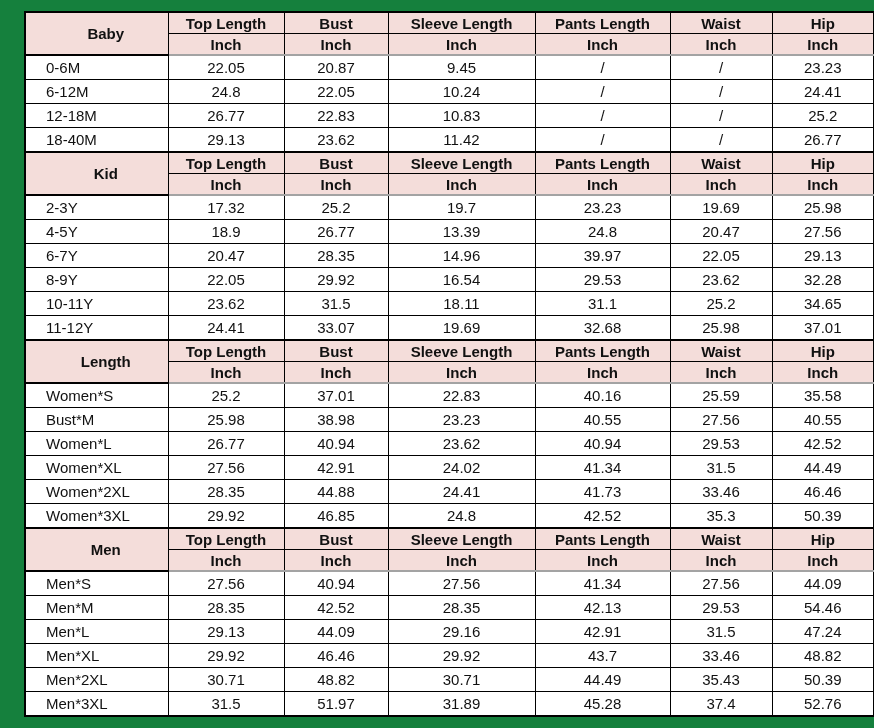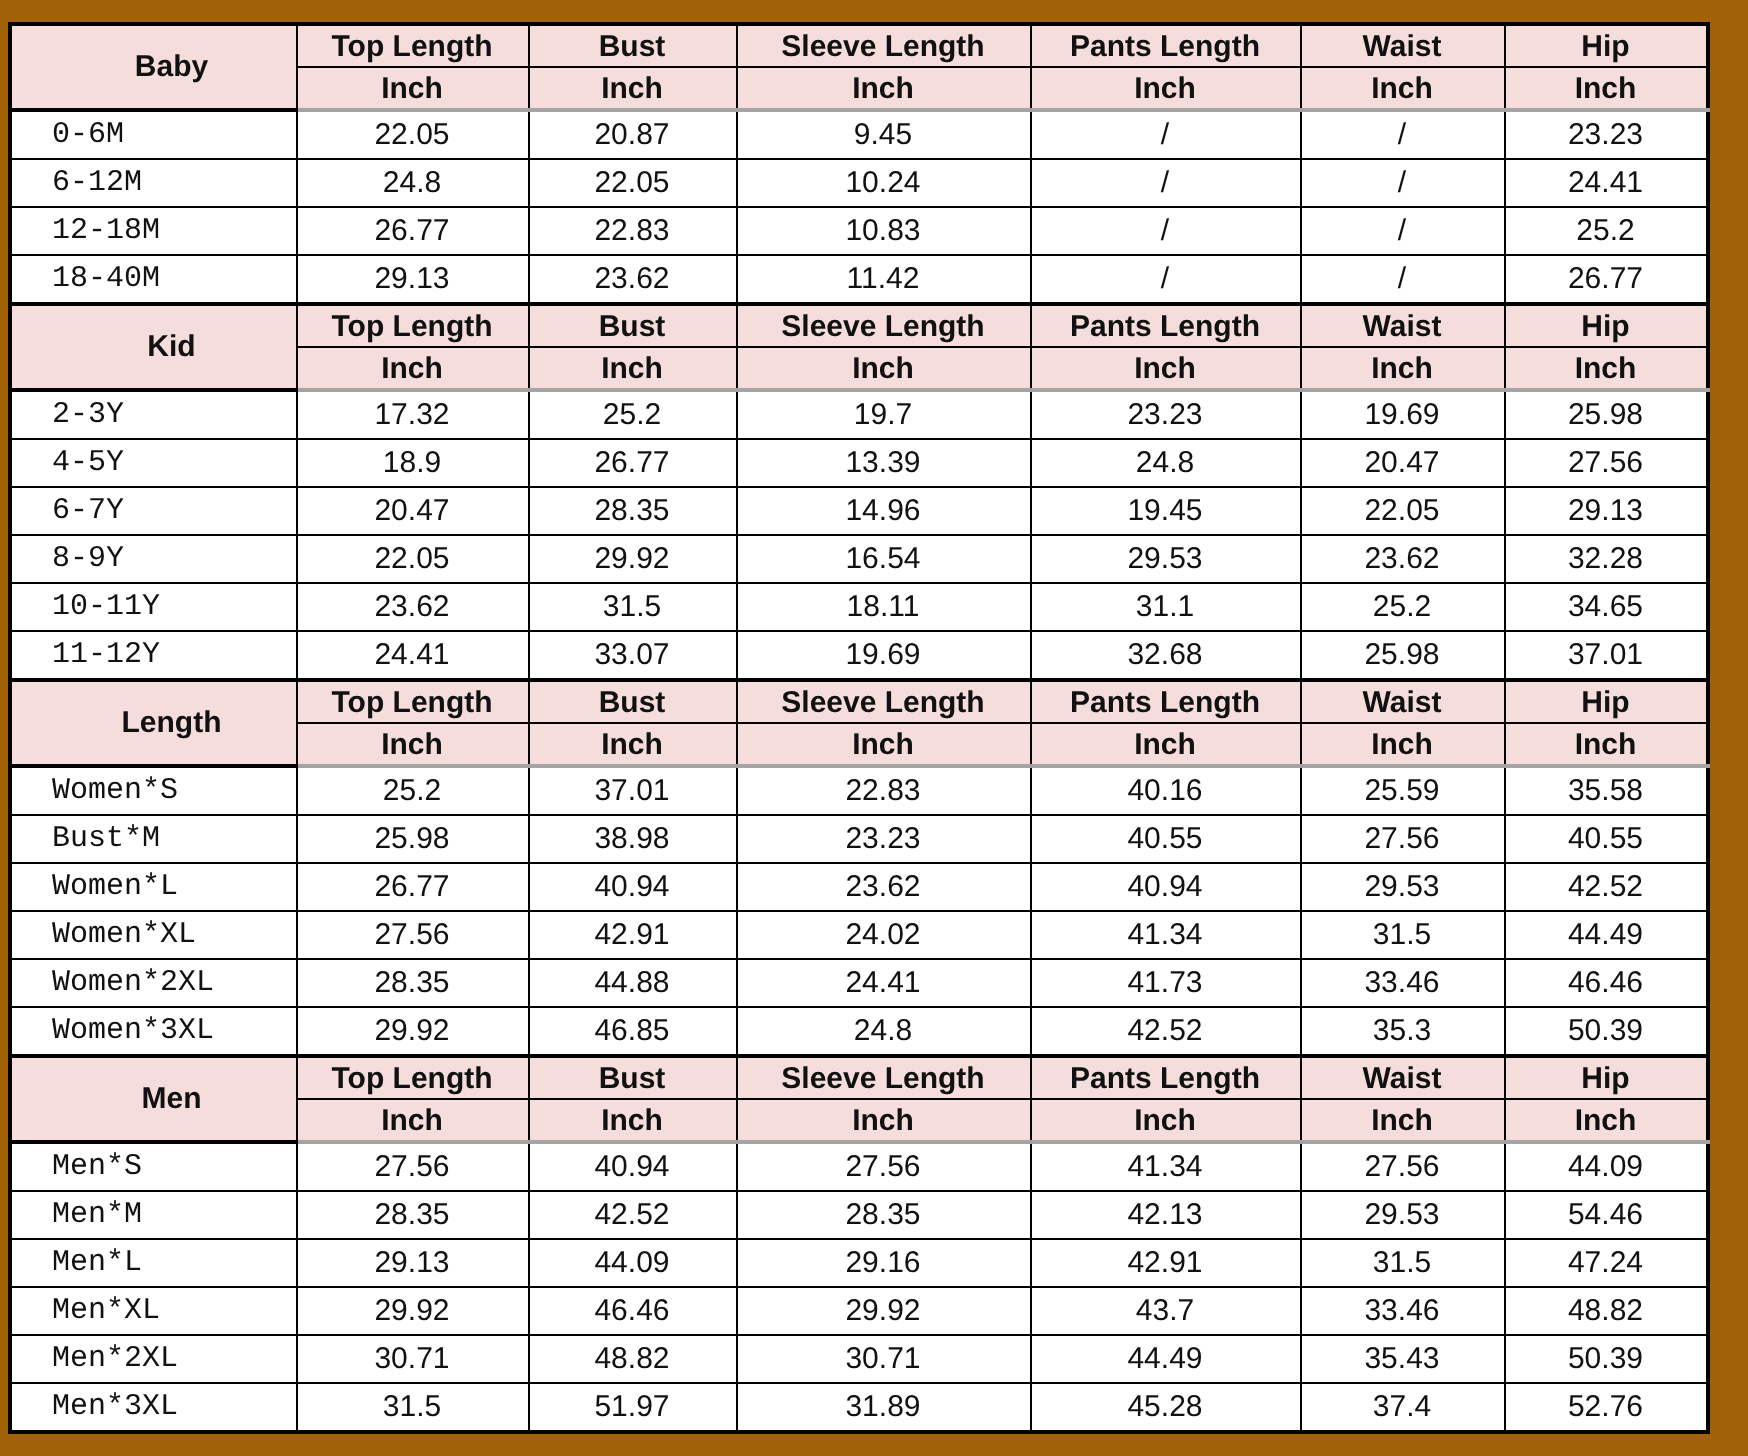--- a/index.html
+++ b/index.html
@@ -5,23 +5,23 @@
   html, body {
     margin: 0;
     padding: 0;
     background: #ffffff;
     font-family: "Liberation Sans", "DejaVu Sans", sans-serif;
     color: #111111;
   }
   .page {
     width: 874px;
     height: 728px;
-    background: #a16207;
+    background: #15803d;
     box-sizing: border-box;
-    padding: 11px 4px;
+    padding: 11px 24px;
   }
   table.size-chart {
     border-collapse: collapse;
     table-layout: fixed;
     width: 850px;
     border: 2px solid #000000;
   }
   td {
     border: 1px solid #000000;
     font-size: 15px;
@@ -54,21 +54,20 @@
   
   tr.data-row td {
     background: #ffffff;
     height: 23px;
     text-align: center;
     font-weight: normal;
   }
   tr.data-row td.row-label {
     text-align: left;
     padding-left: 20px;
-    font-family: Liberation Mono, monospace;
   }
 </style>
 </head>
 <body>
 
 <div class="page">
   <table class="size-chart" id="size-table">
     <colgroup id="cols">
         <col style="width: 143px;">
         <col style="width: 116px;">
@@ -165,21 +164,21 @@
           <td class="cell-value">13.39</td>
           <td class="cell-value">24.8</td>
           <td class="cell-value">20.47</td>
           <td class="cell-value">27.56</td>
         </tr>
         <tr class="data-row">
           <td class="row-label">6-7Y</td>
           <td class="cell-value">20.47</td>
           <td class="cell-value">28.35</td>
           <td class="cell-value">14.96</td>
-          <td class="cell-value">19.45</td>
+          <td class="cell-value">39.97</td>
           <td class="cell-value">22.05</td>
           <td class="cell-value">29.13</td>
         </tr>
         <tr class="data-row">
           <td class="row-label">8-9Y</td>
           <td class="cell-value">22.05</td>
           <td class="cell-value">29.92</td>
           <td class="cell-value">16.54</td>
           <td class="cell-value">29.53</td>
           <td class="cell-value">23.62</td>

